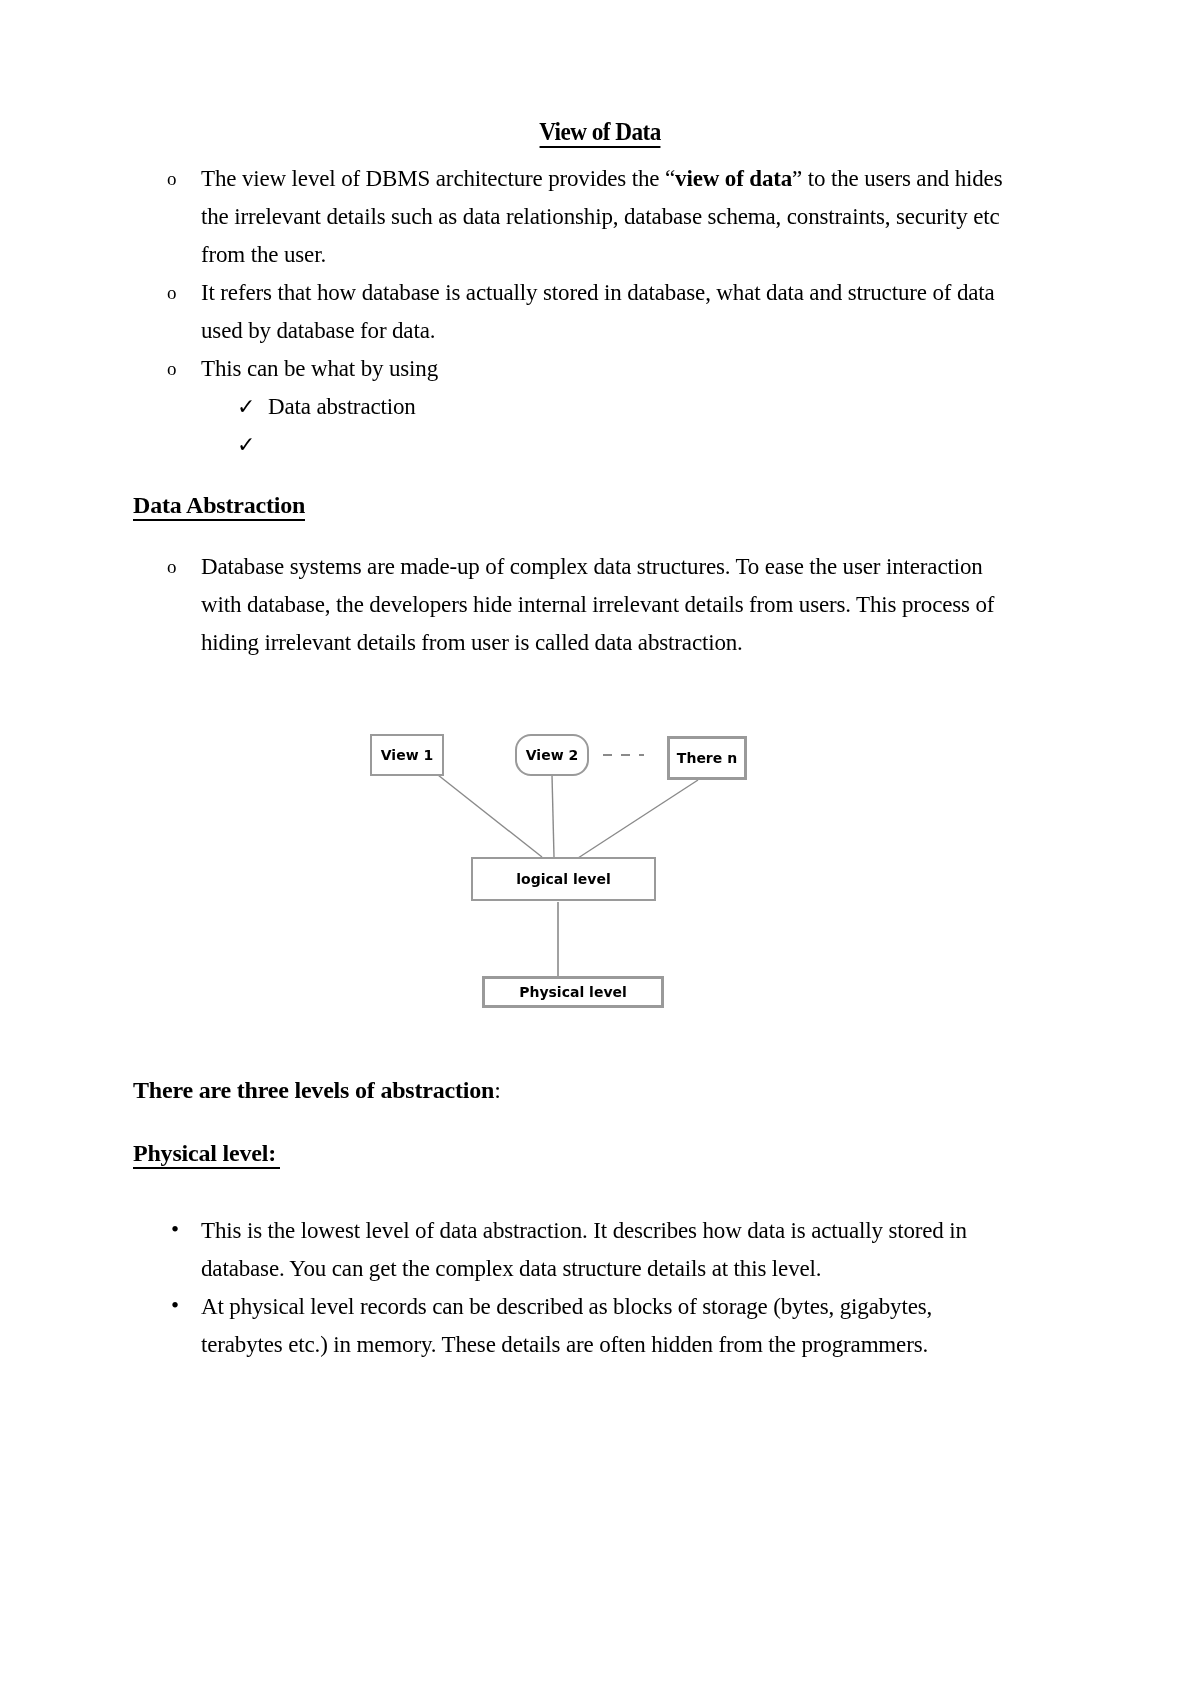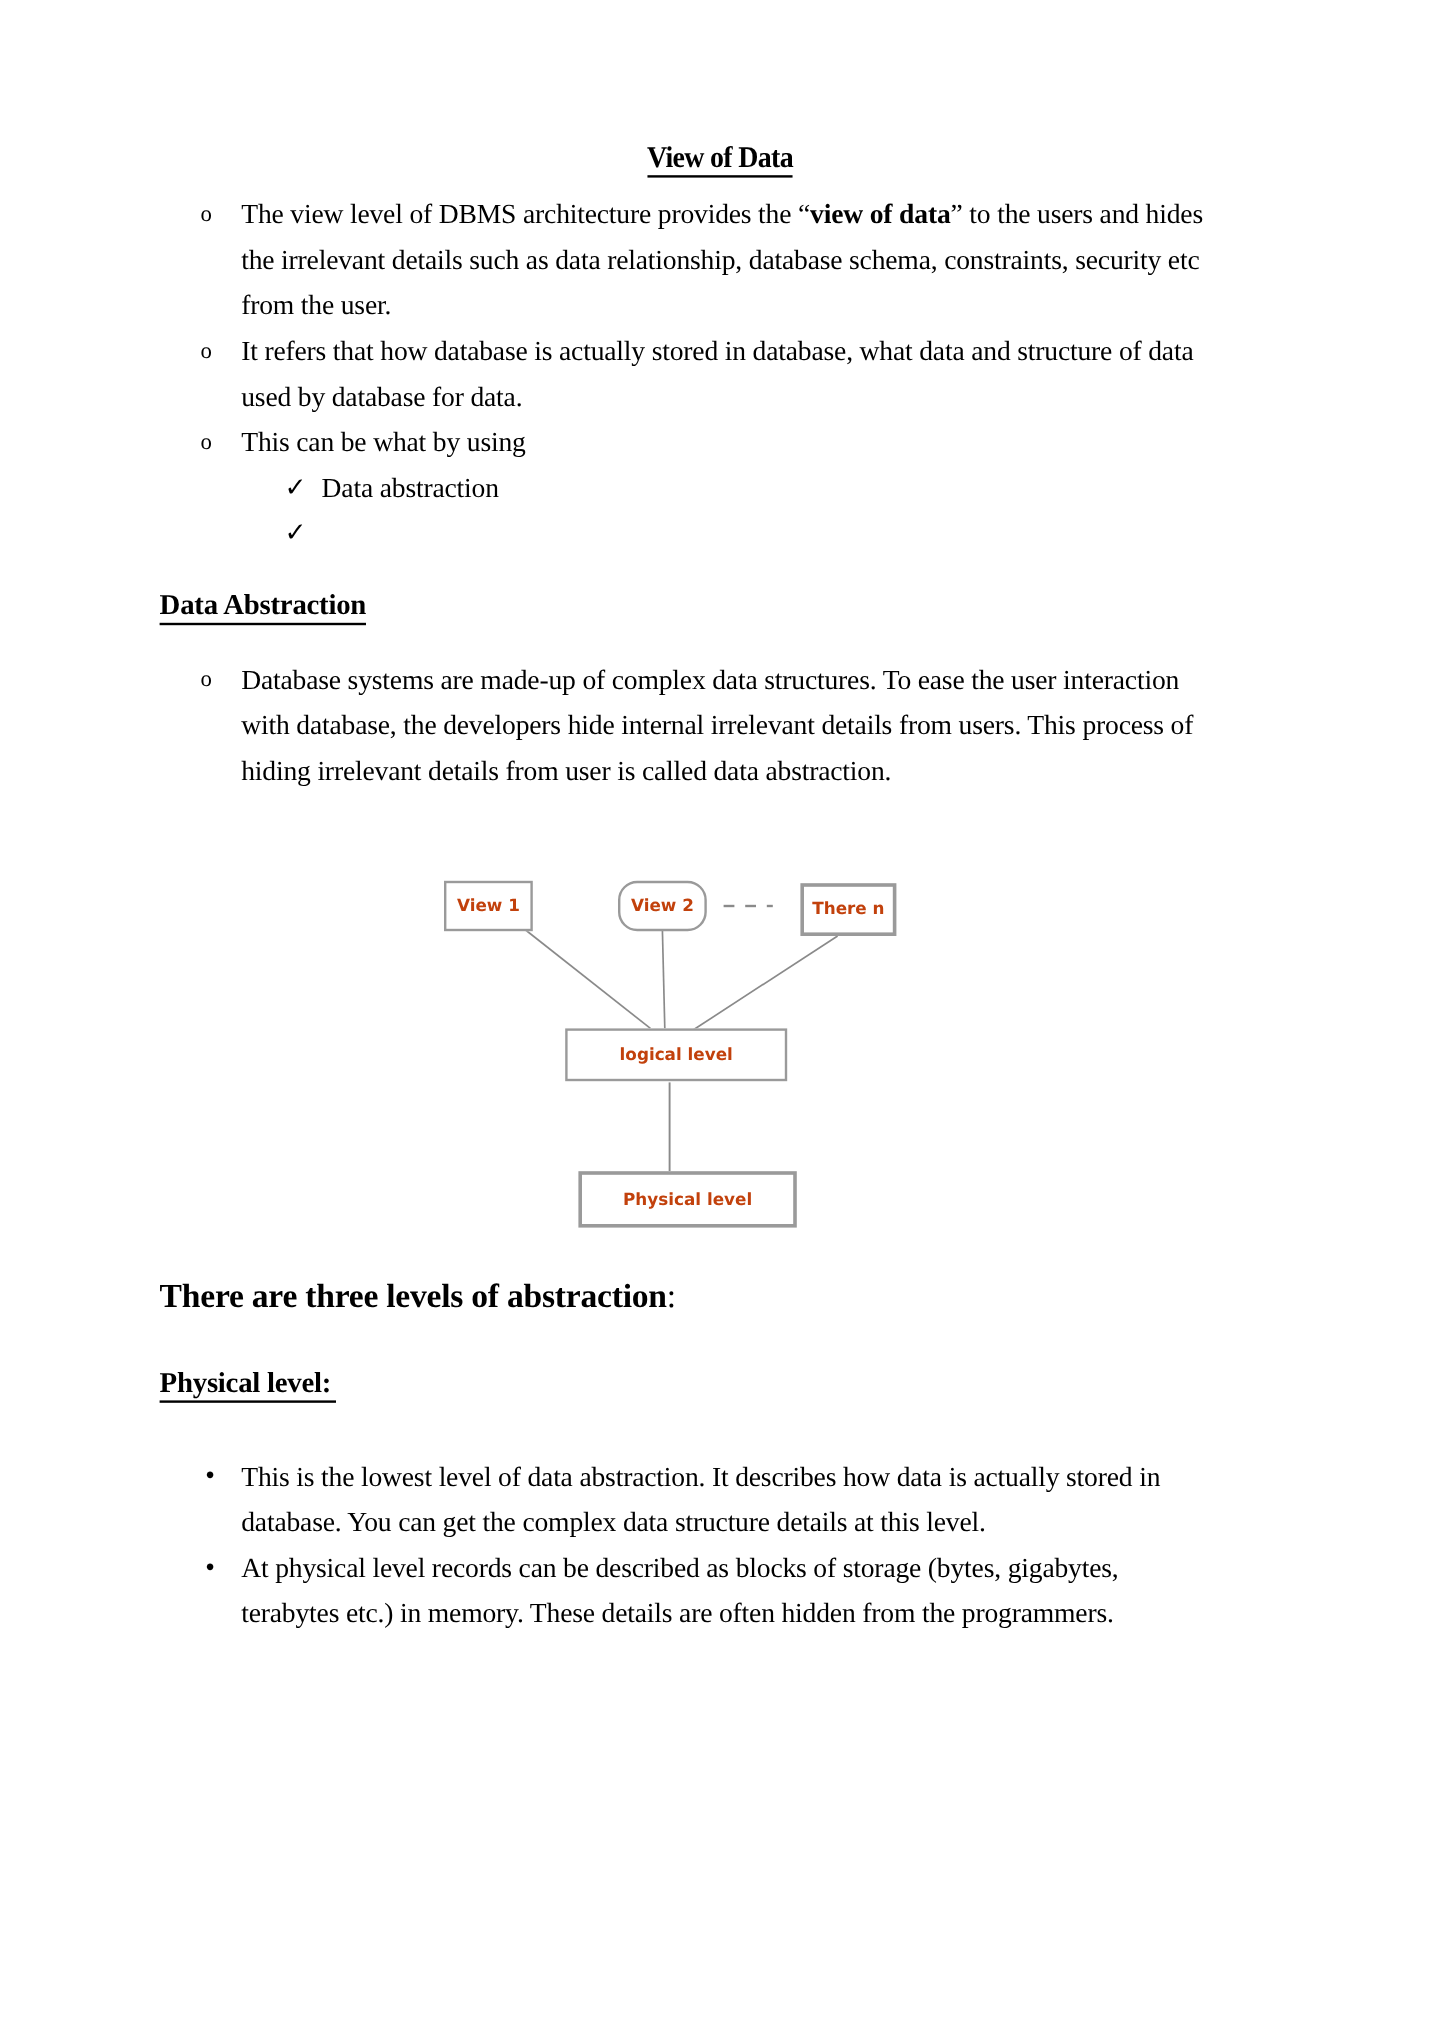--- a/index.html
+++ b/index.html
@@ -92,23 +92,24 @@
     font-size: 24px;
     font-weight: bold;
     letter-spacing: -0.2px;
   }
   .heading .u {
     border-bottom: 2px solid #000;
     padding-bottom: 1px;
   }
   .plain-bold {
     position: absolute;
-    font-size: 28px;
+    font-size: 24px;
     font-weight: bold;
     letter-spacing: -0.2px;
+    margin-top: 12px;
   }
   .plain-bold .normal {
     font-weight: normal;
   }
   b.inline {
     font-weight: bold;
   }
   
   .diagram {
     position: absolute;
@@ -119,21 +120,21 @@
   }
   .dbox {
     position: absolute;
     background: #ffffff;
     border: 2px solid #9a9a9a;
     display: flex;
     align-items: center;
     justify-content: center;
     font-family: "DejaVu Sans", sans-serif;
     font-weight: bold;
-    color: #c2410c;
+    color: #000000;
     font-size: 14px;
     letter-spacing: 0px;
     box-sizing: border-box;
   }
   .dash-row {
     position: absolute;
     display: flex;
     align-items: center;
     gap: 9px;
   }
@@ -228,21 +229,21 @@
     </div>
 
     <div class="dbox" style="left:337px; top:24px; width:80px; height:44px; border-width:3px;">
       <span>There n</span>
     </div>
 
     <div class="dbox" style="left:141px; top:145px; width:185px; height:44px;text-align:center;">
       <span>logical level</span>
     </div>
 
-    <div class="dbox" style="left:152px; top:264px; width:182px; height:47px; border-width:3px;">
+    <div class="dbox" style="left:152px; top:264px; width:182px; height:32px; border-width:3px;">
       <span>Physical level</span>
     </div>
   </div>
 
   <div class="plain-bold" style="left:133px; top:1065px;">
     <span>There are three levels of abstraction</span><span class="normal">:</span>
   </div>
 
   <div class="heading" style="left:133px; top:1140px;">
     <span class="u" style="padding-right:4px;">Physical level:</span>

